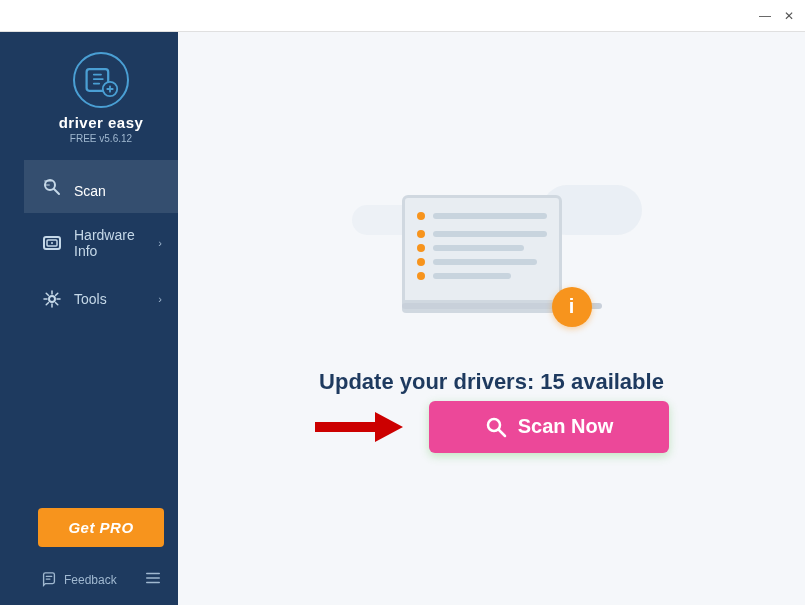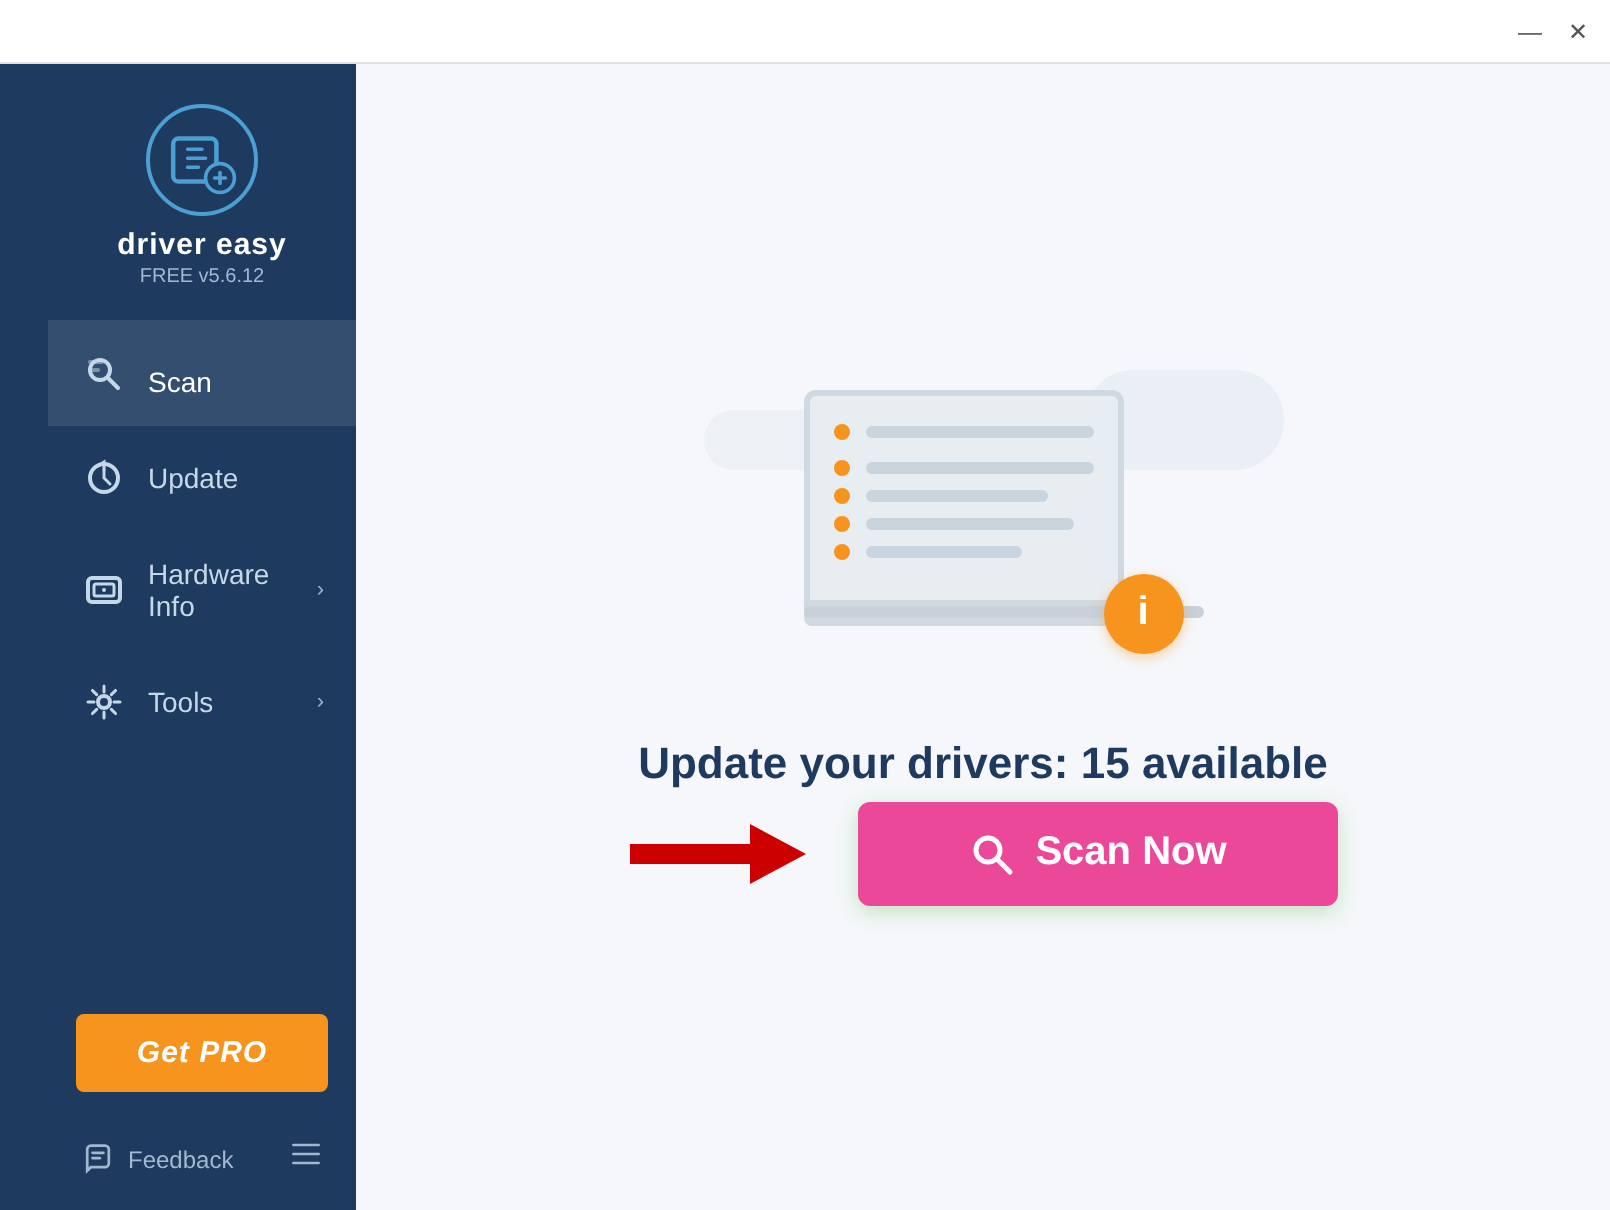--- a/index.html
+++ b/index.html
@@ -379,30 +379,20 @@
           <svg width="20" height="20" viewBox="0 0 20 20" fill="none">
             <circle cx="8" cy="8" r="5" stroke="#c5d8e8" stroke-width="2" fill="none"></circle>
             <line x1="12" y1="12" x2="17" y2="17" stroke="#c5d8e8" stroke-width="2" stroke-linecap="round"></line>
             <rect x="2" y="3" width="8" height="2" rx="1" fill="#c5d8e8" opacity="0.5"></rect>
             <rect x="2" y="7" width="6" height="2" rx="1" fill="#c5d8e8" opacity="0.5"></rect>
           </svg>
         </div>
         <span class="nav-label">Scan</span>
       </div>
 
-      <div class="nav-item">
-        <div class="nav-icon">
-          <svg width="20" height="20" viewBox="0 0 20 20" fill="none">
-            <circle cx="10" cy="10" r="7" stroke="#c5d8e8" stroke-width="2" fill="none"></circle>
-            <path d="M10 6 L10 10 L13 13" stroke="#c5d8e8" stroke-width="1.5" stroke-linecap="round"></path>
-            <path d="M7 4 L10 2 L10 6" stroke="#c5d8e8" stroke-width="1.5" stroke-linecap="round"></path>
-          </svg>
-        </div>
-        <span class="nav-label">Update</span>
-      </div>
 
       <div class="nav-item">
         <div class="nav-icon">
           <svg width="20" height="20" viewBox="0 0 20 20" fill="none">
             <rect x="2" y="4" width="16" height="12" rx="2" stroke="#c5d8e8" stroke-width="2" fill="none"></rect>
             <rect x="5" y="7" width="10" height="6" rx="1" stroke="#c5d8e8" stroke-width="1.5" fill="none"></rect>
             <circle cx="10" cy="10" r="1" fill="#c5d8e8"></circle>
           </svg>
         </div>
         <span class="nav-label">Hardware Info</span>

